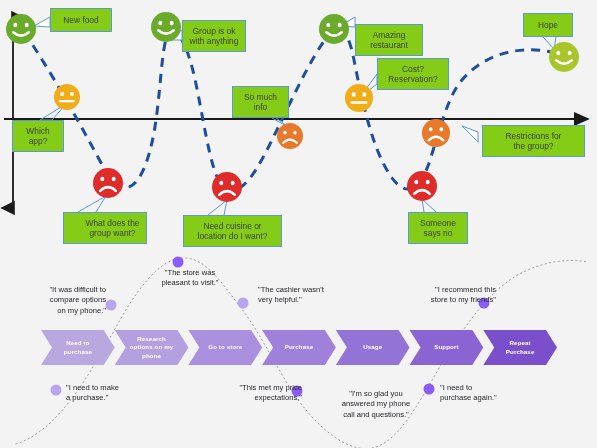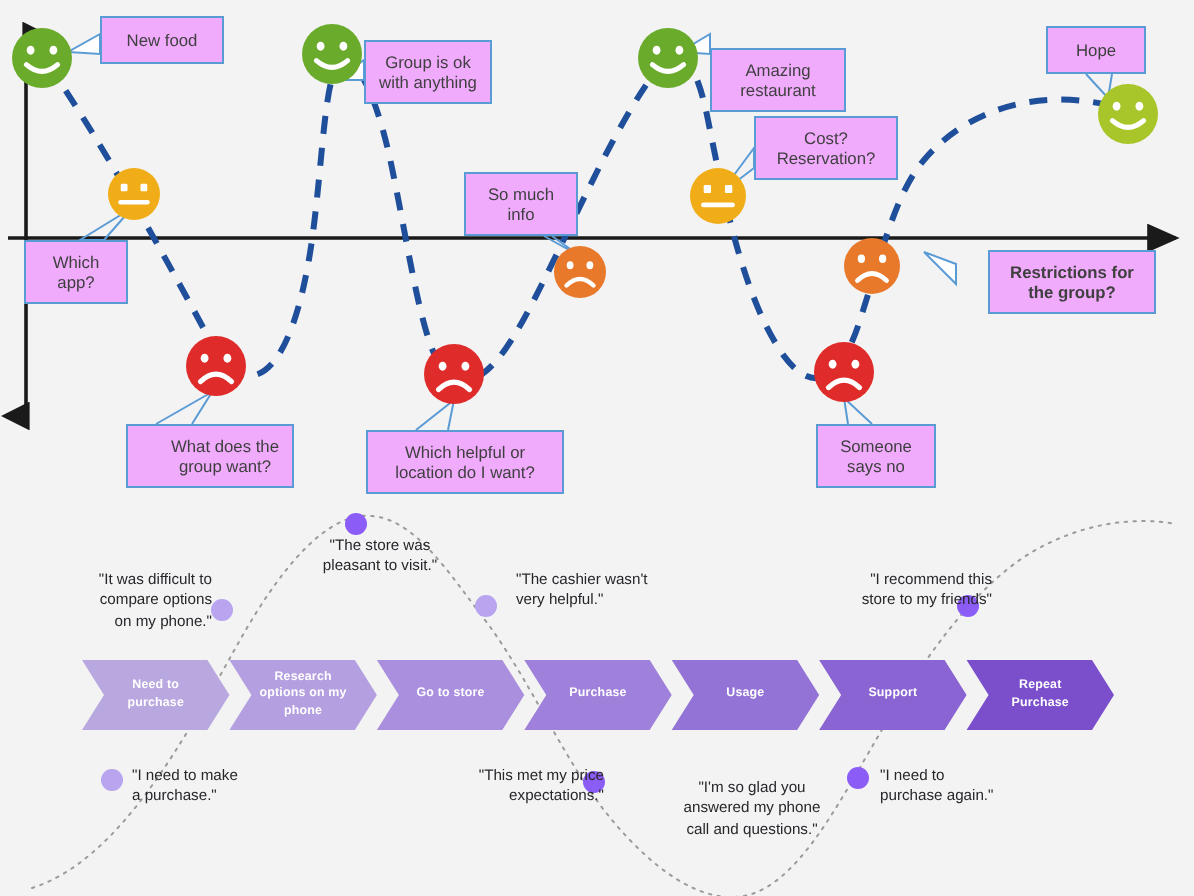--- a/index.html
+++ b/index.html
@@ -23,21 +23,21 @@
   }
   svg.layer {
     position: absolute;
     left: 0; top: 0;
     width: 597px;
     height: 448px;
     overflow: visible;
   }
   .callout {
     position: absolute;
-    background: #f0abfc;
+    background: #84cc16;
     border: 1px solid #5b9bd5;
     color: #3f3f3f;
     font-size: 8.4px;
     line-height: 1.25;
     text-align: center;
     padding: 3px 5px;
     box-sizing: border-box;
     white-space: pre-line;
     z-index: 6;
   }
@@ -185,31 +185,31 @@
   </svg>
 
   <div id="callouts-layer">
       <div class="callout" style="left: 50px; top: 8px; width: 62px; min-height: 24px; display: flex; align-items: center; justify-content: center;">New food</div>
       <div class="callout" style="left: 12px; top: 120px; width: 52px; min-height: 32px; display: flex; align-items: center; justify-content: center;">Which
 app?</div>
       <div class="callout" style="left: 63px; top: 212px; width: 84px; min-height: 32px; display: flex; align-items: center; justify-content: center; padding-left: 20px;">What does the
 group want?</div>
       <div class="callout" style="left: 182px; top: 20px; width: 64px; min-height: 32px; display: flex; align-items: center; justify-content: center;">Group is ok
 with anything</div>
-      <div class="callout" style="left: 183px; top: 215px; width: 99px; min-height: 32px; display: flex; align-items: center; justify-content: center;">Which helpful or
+      <div class="callout" style="left: 183px; top: 215px; width: 99px; min-height: 32px; display: flex; align-items: center; justify-content: center;">Need cuisine or
 location do I want?</div>
       <div class="callout" style="left: 232px; top: 86px; width: 57px; min-height: 32px; display: flex; align-items: center; justify-content: center;">So much
 info</div>
       <div class="callout" style="left: 355px; top: 24px; width: 68px; min-height: 32px; display: flex; align-items: center; justify-content: center;">Amazing
 restaurant</div>
       <div class="callout" style="left: 377px; top: 58px; width: 72px; min-height: 32px; display: flex; align-items: center; justify-content: center;">Cost?
 Reservation?</div>
       <div class="callout" style="left: 408px; top: 212px; width: 60px; min-height: 32px; display: flex; align-items: center; justify-content: center;">Someone
 says no</div>
-      <div class="callout" style="left: 494px; top: 125px; width: 84px; min-height: 32px; display: flex; align-items: center; justify-content: center; font-weight: bold;">Restrictions for
+      <div class="callout" style="left: 482px; top: 125px; width: 103px; min-height: 32px; display: flex; align-items: center; justify-content: center;">Restrictions for
 the group?</div>
       <div class="callout" style="left: 523px; top: 13px; width: 50px; min-height: 24px; display: flex; align-items: center; justify-content: center; text-align: center;">Hope</div>
     </div>
 
   <svg class="layer" viewBox="0 0 597 448">
 
     <path d="M 16,444 C 60,430 92,370 120,320
              C 146,274 168,256 186,258
              C 208,260 224,286 244,312
              C 266,342 284,384 306,410

